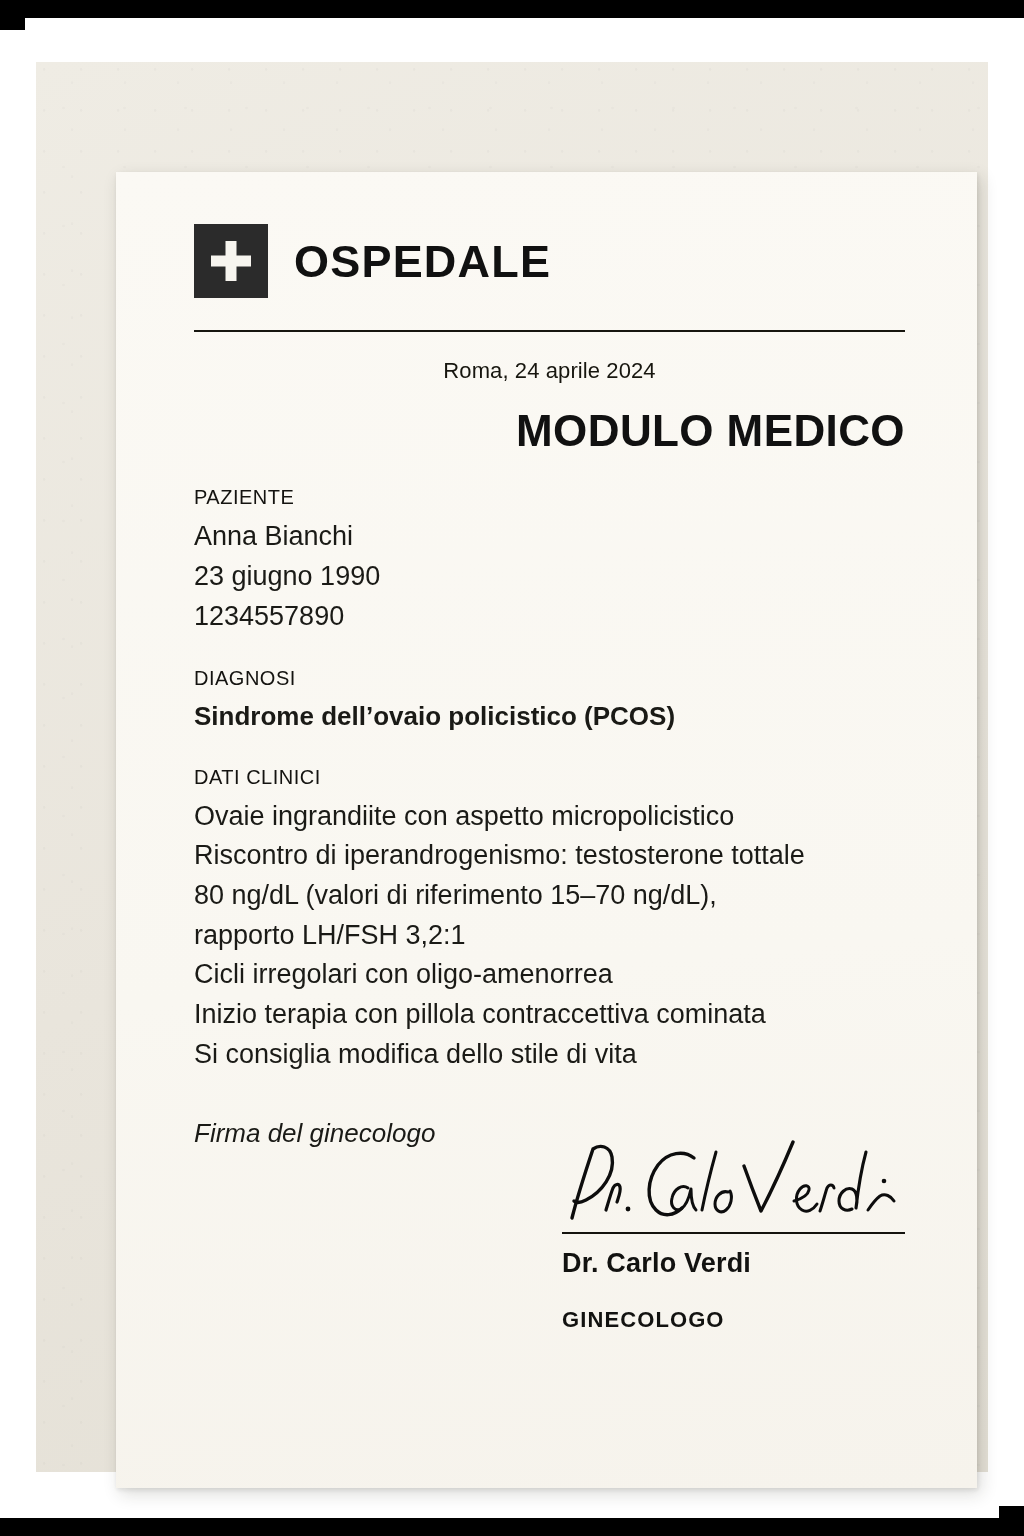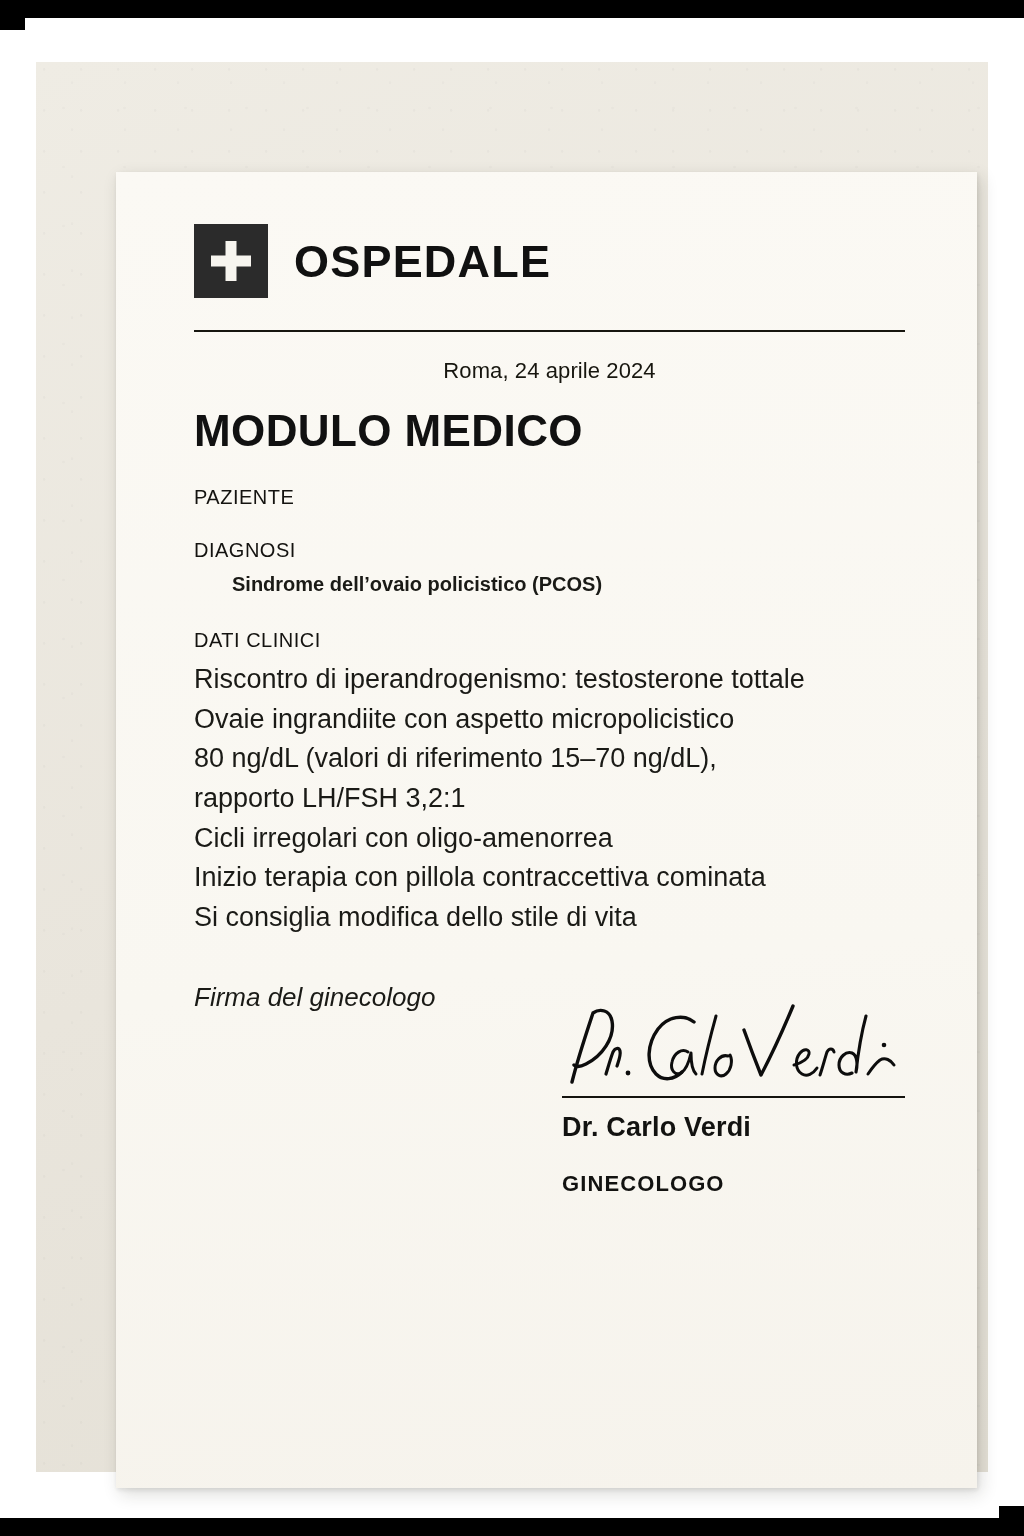--- a/index.html
+++ b/index.html
@@ -92,42 +92,42 @@
     margin-top: 26px;
     width: 711px;
     text-align: center;
     font-size: 22px;
     color: #17160f;
     letter-spacing: 0.1px;
   }
   .doc-title {
     margin-top: 22px;
     width: 711px;
-    text-align: left;
+    text-align: right;
     font-size: 44px;
     font-weight: bold;
     letter-spacing: 0.4px;
     color: #111111;
   }
 
   
   .section { margin-top: 30px; }
   .section-label {
     font-size: 20px;
     font-weight: normal;
     letter-spacing: 0.5px;
     color: #141310;
     margin-bottom: 8px;
   }
   .line {
     font-size: 27px;
     color: #1a1a16;
     line-height: 1.45;
   }
-  .line.bold { font-weight: bold; font-size: 20px; margin-left: 38px; }
+  .line.bold { font-weight: bold; font-size: 26px; }
 
   #patient-lines .line { line-height: 1.48; }
   #clinical-lines .line { line-height: 1.47; }
 
   
   .signature-block {
     margin-top: 44px;
     position: relative;
     width: 711px;
     height: 230px;
@@ -193,32 +193,37 @@
         <div class="hospital-name">OSPEDALE</div>
       </div>
 
       <div class="head-rule"></div>
 
       <div class="doc-date">Roma, 24 aprile 2024</div>
       <div class="doc-title">MODULO MEDICO</div>
 
       <div class="section">
         <div class="section-label">PAZIENTE</div>
+        <div id="patient-lines">
+          <div class="line">Anna Bianchi</div>
+          <div class="line">23 giugno 1990</div>
+          <div class="line">1234557890</div>
+        </div>
       </div>
 
       <div class="section">
         <div class="section-label">DIAGNOSI</div>
         <div class="line bold">Sindrome dell’ovaio policistico (PCOS)</div>
       </div>
 
       <div class="section">
         <div class="section-label">DATI CLINICI</div>
         <div id="clinical-lines">
+          <div class="line">Ovaie ingrandiite con aspetto micropolicistico</div>
           <div class="line">Riscontro di iperandrogenismo: testosterone tottale</div>
-          <div class="line">Ovaie ingrandiite con aspetto micropolicistico</div>
           <div class="line">80 ng/dL (valori di riferimento 15–70 ng/dL),</div>
           <div class="line">rapporto LH/FSH 3,2:1</div>
           <div class="line">Cicli irregolari con oligo-amenorrea</div>
           <div class="line">Inizio terapia con pillola contraccettiva cominata</div>
           <div class="line">Si consiglia modifica dello stile di vita</div>
         </div>
       </div>
 
       <div class="signature-block">
         <div class="signature-caption">Firma del ginecologo</div>

